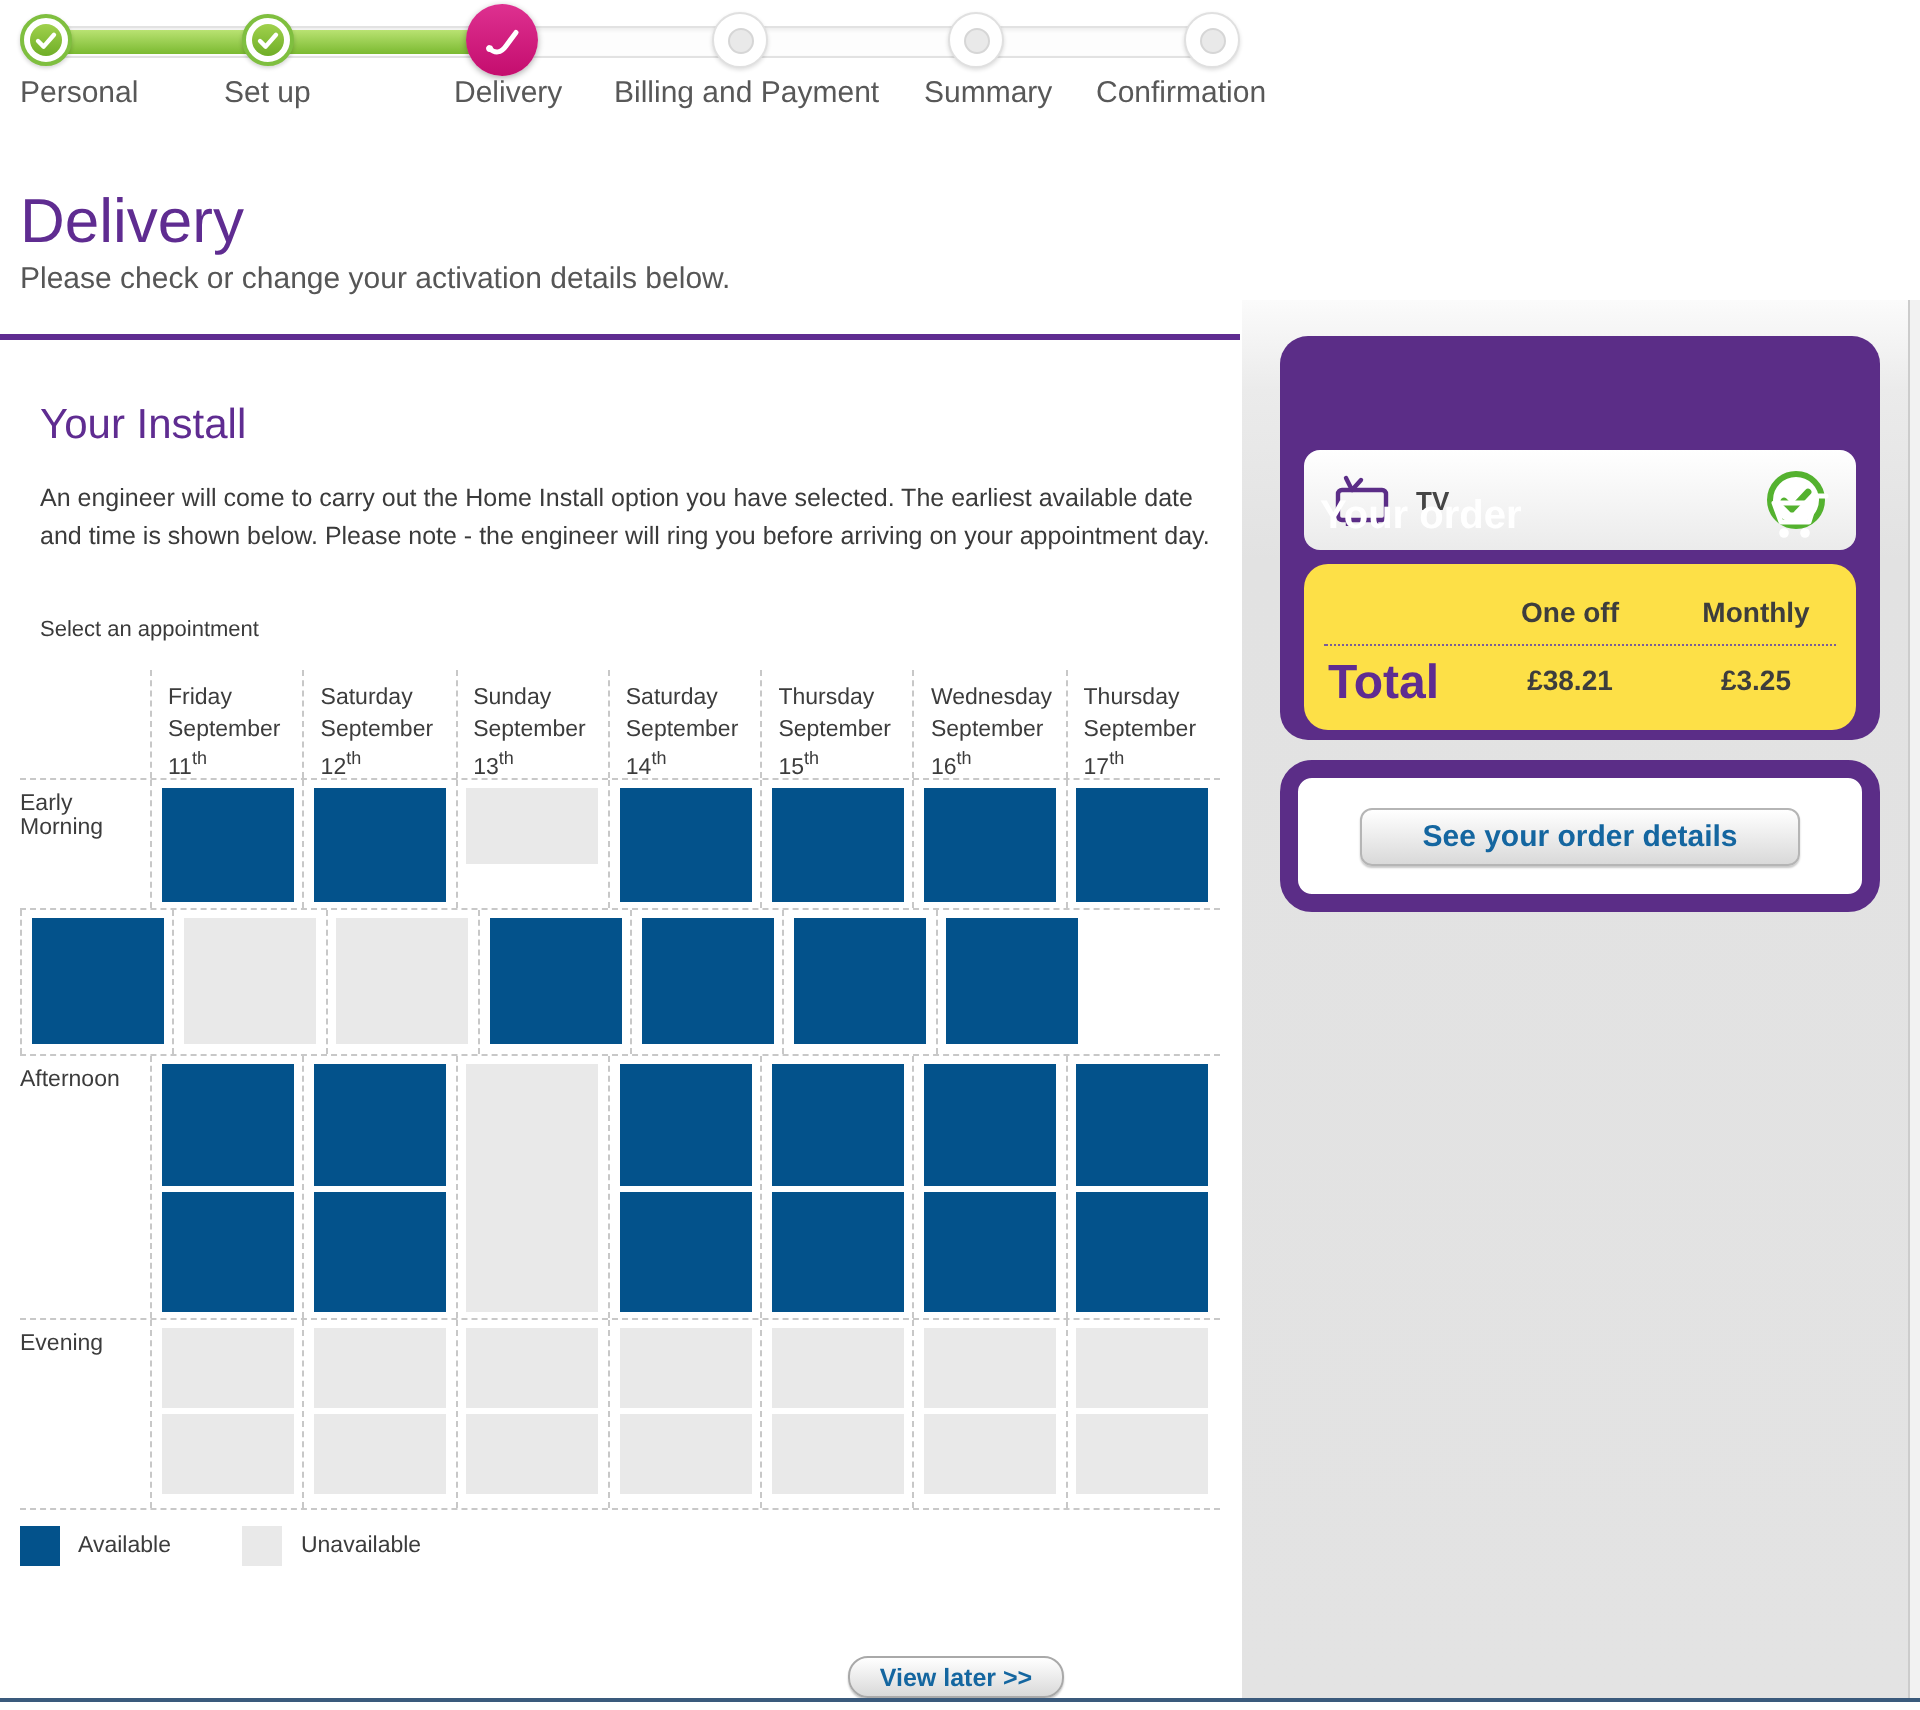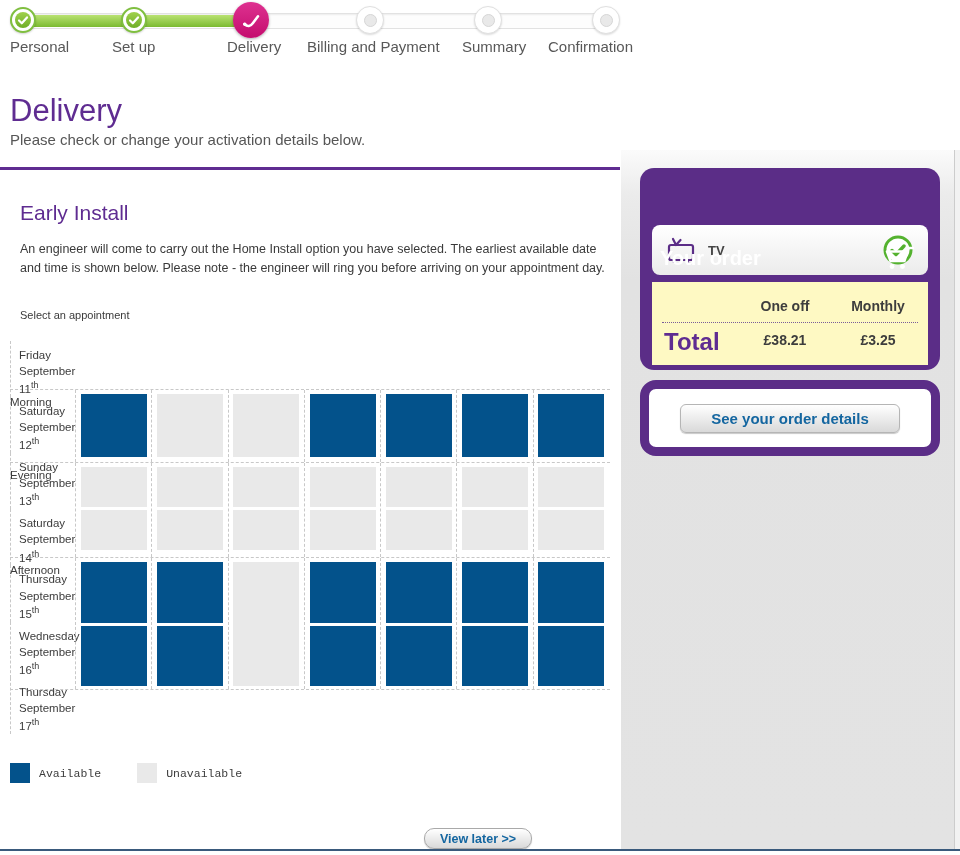--- a/index.html
+++ b/index.html
@@ -39,32 +39,32 @@
   
   .page-title{position:absolute;left:10px;top:72px;font-size:31px;font-weight:400;color:#5f2c91;}
   .page-subtitle{position:absolute;left:10px;top:131px;font-size:15px;color:#565656;}
   .purple-rule{position:absolute;left:0;top:167px;width:620px;height:3px;background:#5f2c91;}
   .section-title{position:absolute;left:20px;top:184px;font-size:21px;font-weight:400;color:#5f2c91;}
   .section-desc{position:absolute;left:20px;top:227px;width:588px;font-size:12.5px;line-height:1.55;color:#3a3a3a;}
   .select-label{position:absolute;left:20px;top:309px;font-size:11px;color:#3a3a3a;}
   
   .grid{position:absolute;left:10px;top:335px;width:600px;}
   .grid-row{display:flex;border-bottom:1px dashed #c8c8c8;box-sizing:border-box;}
-  .grid-header{height:55px;flex-direction:column;}
+  .grid-header{height:55px;}
   .slot-label-col{width:65px;box-sizing:border-box;padding:6px 2px 0 0;font-size:11.5px;color:#3c3c3c;}
   .day-col{width:76.3px;box-sizing:border-box;border-left:1px dashed #c8c8c8;display:flex;flex-direction:column;align-items:center;padding-top:4px;}
   .day-header{align-items:flex-start;padding:6px 2px 0 8px;font-size:11.5px;line-height:1.4;color:#3c3c3c;}
   .day-header sup{font-size:9px;}
   .cell{width:66px;margin-bottom:3px;}
   .cell.avail{background:#03528b;}
   .cell.unavail{background:#e9e9e9;}
   .grid-header .slot-label-col{padding-top:6px;}
   
   .legend{position:absolute;left:10px;top:763px;display:flex;align-items:center;gap:8px;}
-  .legend .item{display:flex;align-items:center;gap:9px;margin-right:28px;font-family:Liberation Mono, monospace;}
+  .legend .item{display:flex;align-items:center;gap:9px;margin-right:28px;}
   .swatch{width:20px;height:20px;}
   .swatch.avail{background:#03528b;}
   .swatch.unavail{background:#e9e9e9;}
   .legend .lab{font-size:11.5px;color:#3c3c3c;}
   
   .btn{
     border:1px solid #a9a9a9;border-radius:10px;
     background:linear-gradient(#ffffff,#d9d9d9);
     box-shadow:0 1px 1px rgba(0,0,0,.22);
     color:#1466a0;font-weight:bold;cursor:pointer;
@@ -79,21 +79,21 @@
   .tv-bar{
     position:absolute;left:12px;top:10px;width:276px;height:50px;box-sizing:border-box;
     background:linear-gradient(#ffffff,#ebebeb);border-radius:8px;
     display:flex;align-items:center;padding:0 14px;margin-top:47px;
   }
   .tv-label{margin-left:12px;font-size:13px;font-weight:bold;color:#454545;}
   .tv-check{margin-left:auto;display:flex;}
   .your-order-row{position:absolute;left:20px;right:24px;top:68px;height:44px;display:flex;align-items:center;}
   .your-order-heading{font-size:20px;font-weight:bold;color:#ffffff;}
   .cart{margin-left:auto;display:flex;}
-  .totals-card{position:absolute;left:12px;top:114px;width:276px;height:83px;background:#fef9c3;border-radius:0;}
+  .totals-card{position:absolute;left:12px;top:114px;width:276px;height:83px;background:#fde047;border-radius:12px;}
   .col-oneoff{position:absolute;left:78px;width:110px;text-align:center;}
   .col-monthly{position:absolute;left:178px;width:96px;text-align:center;}
   .totals-head{top:16px;font-size:14px;font-weight:bold;color:#3d3d3d;}
   .totals-head span{position:absolute;top:0;}
   .dotted-rule{position:absolute;left:10px;right:10px;top:40px;border-top:1px dotted #7a5d99;}
   .total-label{position:absolute;left:12px;top:46px;font-size:24px;font-weight:bold;color:#5f2c91;}
   .totals-vals{top:50px;font-size:14px;font-weight:bold;color:#3d3d3d;}
   .totals-vals span{position:absolute;top:0;}
   .totals-head,.totals-vals{position:absolute;left:0;right:0;}
   .details-card{
@@ -148,21 +148,21 @@
     <div class="step-circle c-future" style="left: 582px; top: 0px;">
       <div class="c-future-in"></div>
     </div>
     <div class="step-label" style="left: 538px;">Confirmation</div>
   </div>
 
 <h1 class="page-title">Delivery</h1>
 <div class="page-subtitle">Please check or change your activation details below.</div>
 <div class="purple-rule"></div>
 
-<h2 class="section-title">Early Install</h2>
+<h2 class="section-title">Your Install</h2>
 <p class="section-desc">An engineer will come to carry out the Home Install option you have selected. The earliest available date and time is shown below. Please note - the engineer will ring you before arriving on your appointment day.</p>
 <div class="select-label">Select an appointment</div>
 
 <div class="grid" id="grid">
     <div class="grid-row grid-header">
       <div class="slot-label-col"></div>
       <div class="day-col day-header">
         <div>Friday</div>
         <div>September</div>
         <div>11<sup>th</sup></div>
@@ -191,42 +191,95 @@
         <div>Wednesday</div>
         <div>September</div>
         <div>16<sup>th</sup></div>
       </div>
       <div class="day-col day-header">
         <div>Thursday</div>
         <div>September</div>
         <div>17<sup>th</sup></div>
       </div>
     </div>
+    <div class="grid-row" style="height: 65px;">
+      <div class="slot-label-col">Early Morning</div>
+      <div class="day-col">
+        <div class="cell avail" style="height: 60px;"></div>
+      </div>
+      <div class="day-col">
+        <div class="cell avail" style="height: 60px;"></div>
+      </div>
+      <div class="day-col">
+        <div class="cell unavail" style="height: 38px;"></div>
+      </div>
+      <div class="day-col">
+        <div class="cell avail" style="height: 60px;"></div>
+      </div>
+      <div class="day-col">
+        <div class="cell avail" style="height: 60px;"></div>
+      </div>
+      <div class="day-col">
+        <div class="cell avail" style="height: 60px;"></div>
+      </div>
+      <div class="day-col">
+        <div class="cell avail" style="height: 60px;"></div>
+      </div>
+    </div>
     <div class="grid-row" style="height: 73px;">
-      <div class="slot-label-col">Morning</div>
       <div class="day-col">
         <div class="cell avail" style="height: 63px;"></div>
       </div>
       <div class="day-col">
         <div class="cell unavail" style="height: 63px;"></div>
       </div>
       <div class="day-col">
         <div class="cell unavail" style="height: 63px;"></div>
       </div>
       <div class="day-col">
         <div class="cell avail" style="height: 63px;"></div>
       </div>
       <div class="day-col">
         <div class="cell avail" style="height: 63px;"></div>
       </div>
       <div class="day-col">
         <div class="cell avail" style="height: 63px;"></div>
       </div>
       <div class="day-col">
         <div class="cell avail" style="height: 63px;"></div>
+      </div>
+    </div>
+    <div class="grid-row" style="height: 132px;">
+      <div class="slot-label-col">Afternoon</div>
+      <div class="day-col">
+        <div class="cell avail" style="height: 62px;"></div>
+        <div class="cell avail" style="height: 61px;"></div>
+      </div>
+      <div class="day-col">
+        <div class="cell avail" style="height: 62px;"></div>
+        <div class="cell avail" style="height: 61px;"></div>
+      </div>
+      <div class="day-col">
+        <div class="cell unavail" style="height: 126px;"></div>
+      </div>
+      <div class="day-col">
+        <div class="cell avail" style="height: 62px;"></div>
+        <div class="cell avail" style="height: 61px;"></div>
+      </div>
+      <div class="day-col">
+        <div class="cell avail" style="height: 62px;"></div>
+        <div class="cell avail" style="height: 61px;"></div>
+      </div>
+      <div class="day-col">
+        <div class="cell avail" style="height: 62px;"></div>
+        <div class="cell avail" style="height: 61px;"></div>
+      </div>
+      <div class="day-col">
+        <div class="cell avail" style="height: 62px;"></div>
+        <div class="cell avail" style="height: 61px;"></div>
       </div>
     </div>
     <div class="grid-row" style="height: 95px;">
       <div class="slot-label-col">Evening</div>
       <div class="day-col">
         <div class="cell unavail" style="height: 40px;"></div>
         <div class="cell unavail" style="height: 40px;"></div>
       </div>
       <div class="day-col">
         <div class="cell unavail" style="height: 40px;"></div>
@@ -244,50 +297,20 @@
         <div class="cell unavail" style="height: 40px;"></div>
         <div class="cell unavail" style="height: 40px;"></div>
       </div>
       <div class="day-col">
         <div class="cell unavail" style="height: 40px;"></div>
         <div class="cell unavail" style="height: 40px;"></div>
       </div>
       <div class="day-col">
         <div class="cell unavail" style="height: 40px;"></div>
         <div class="cell unavail" style="height: 40px;"></div>
-      </div>
-    </div>
-    <div class="grid-row" style="height: 132px;">
-      <div class="slot-label-col">Afternoon</div>
-      <div class="day-col">
-        <div class="cell avail" style="height: 62px;"></div>
-        <div class="cell avail" style="height: 61px;"></div>
-      </div>
-      <div class="day-col">
-        <div class="cell avail" style="height: 62px;"></div>
-        <div class="cell avail" style="height: 61px;"></div>
-      </div>
-      <div class="day-col">
-        <div class="cell unavail" style="height: 126px;"></div>
-      </div>
-      <div class="day-col">
-        <div class="cell avail" style="height: 62px;"></div>
-        <div class="cell avail" style="height: 61px;"></div>
-      </div>
-      <div class="day-col">
-        <div class="cell avail" style="height: 62px;"></div>
-        <div class="cell avail" style="height: 61px;"></div>
-      </div>
-      <div class="day-col">
-        <div class="cell avail" style="height: 62px;"></div>
-        <div class="cell avail" style="height: 61px;"></div>
-      </div>
-      <div class="day-col">
-        <div class="cell avail" style="height: 62px;"></div>
-        <div class="cell avail" style="height: 61px;"></div>
       </div>
     </div>
   </div>
 
 <div class="legend" id="legend">
     <div class="item">
       <div class="swatch avail"></div>
       <div class="lab">Available</div>
     </div>
     <div class="item">

